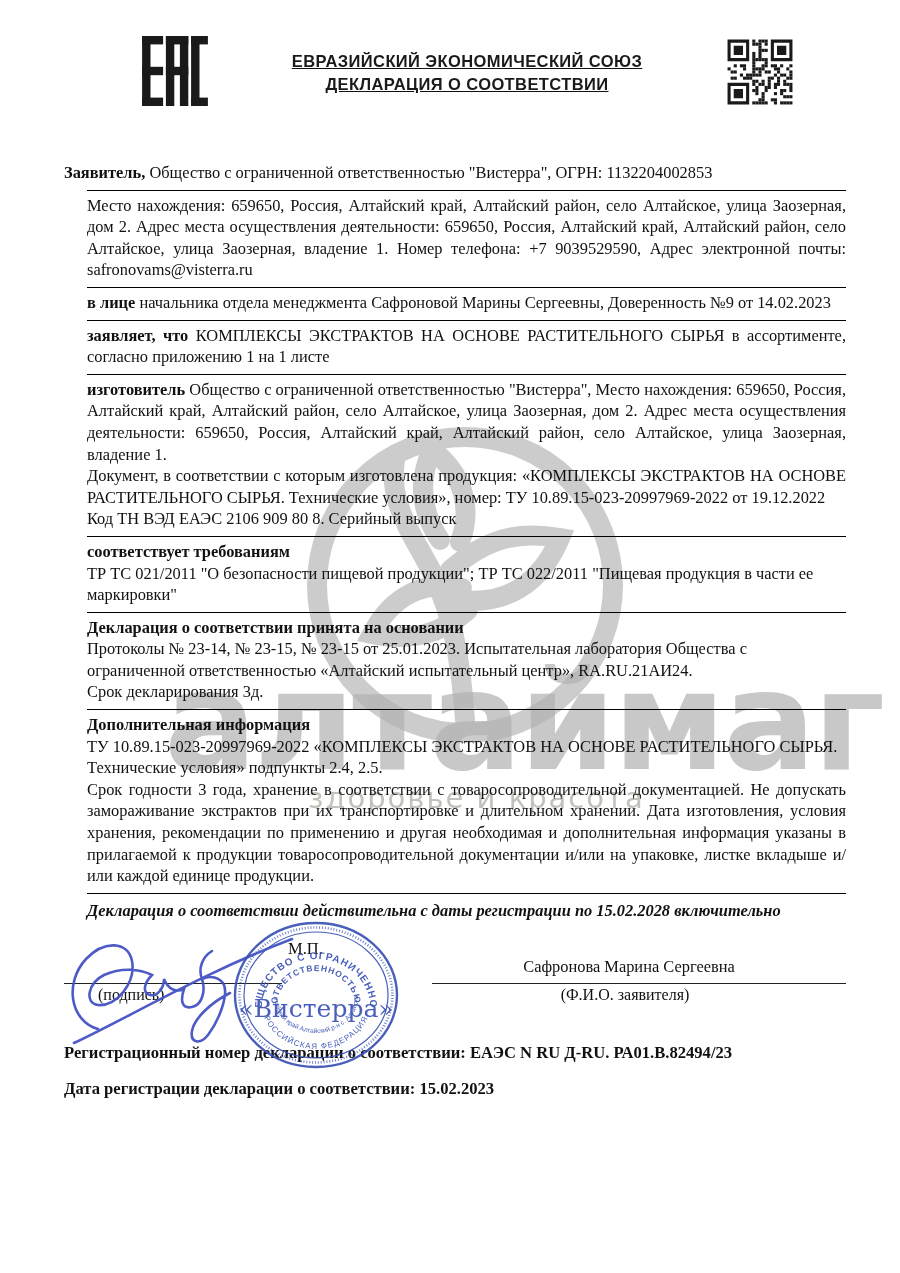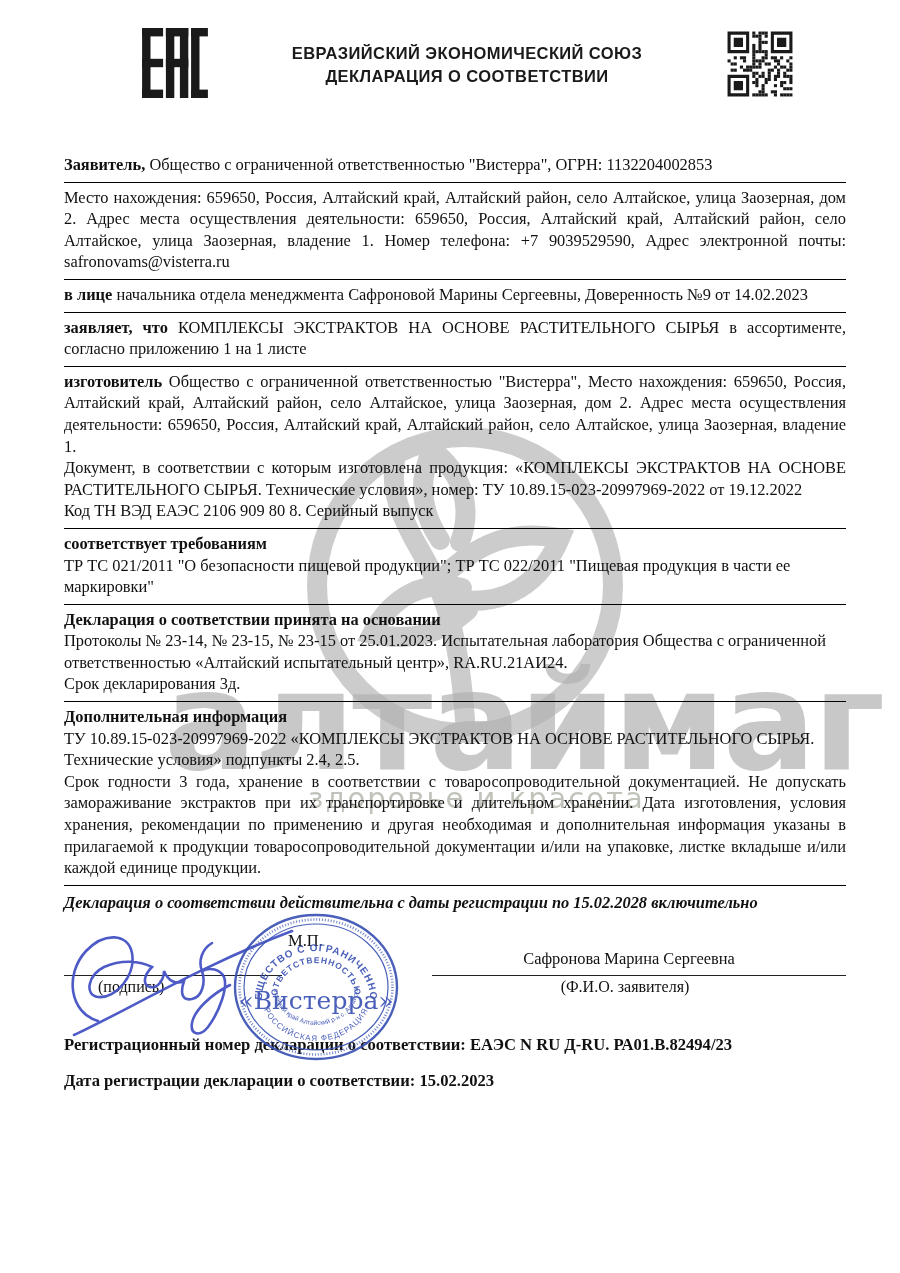--- a/index.html
+++ b/index.html
@@ -8,28 +8,28 @@
   
   .wm{position:absolute;inset:0;z-index:0;pointer-events:none;}
   .wm-logo{position:absolute;left:300px;top:420px;}
   .wm-brand{position:absolute;left:164px;top:652px;font-family:"DejaVu Sans",sans-serif;
             font-weight:bold;font-size:138px;line-height:140px;letter-spacing:-3px;
             color:#b3b3b3;opacity:.72;}
   .wm-tag{position:absolute;left:300px;top:781px;font-family:"DejaVu Sans",sans-serif;
           font-size:29px;letter-spacing:2px;color:#b4b9ae;opacity:.85;margin-left:8px;}
   
   .content{position:absolute;left:64px;top:0;width:782px;z-index:1;}
-  .hdr{display:flex;align-items:flex-start;padding-top:28px;margin-bottom:52px;}
+  .hdr{display:flex;align-items:flex-start;padding-top:36px;margin-bottom:52px;text-decoration:underline;}
   .hdr-title{flex:1;text-align:center;font-family:"Liberation Sans",sans-serif;
              font-weight:bold;font-size:16.5px;line-height:23px;letter-spacing:.4px;
              padding-top:14px;color:#1a1a1a;}
   .eac{margin-left:78px;}
   .qr{margin-right:52px;margin-top:2px;}
   .row{font-size:16.4px;line-height:21.6px;padding:4px 0 6px 0;}
-  .sep{border-top:1.7px solid #000;}
+  .sep{border-top:1.7px solid #000;margin-left:23px;}
   .jst{text-align:justify;}
   b,.bold{font-weight:bold;}
   .val-row{font-weight:bold;padding:6px 0 2px 0;font-style:italic;}
   
   .sig-area{position:relative;height:98px;}
   .sig-svg{position:absolute;left:-12px;top:-12px;z-index:2;}
   .stamp{position:absolute;left:166px;top:-4px;z-index:3;opacity:.92;}
   .mp{position:absolute;left:224px;top:16px;font-size:16.5px;z-index:1;}
   .line-l{position:absolute;left:0;top:60px;width:218px;border-top:1.4px solid #222;}
   .line-r{position:absolute;left:368px;top:60px;width:414px;border-top:1.4px solid #222;}

